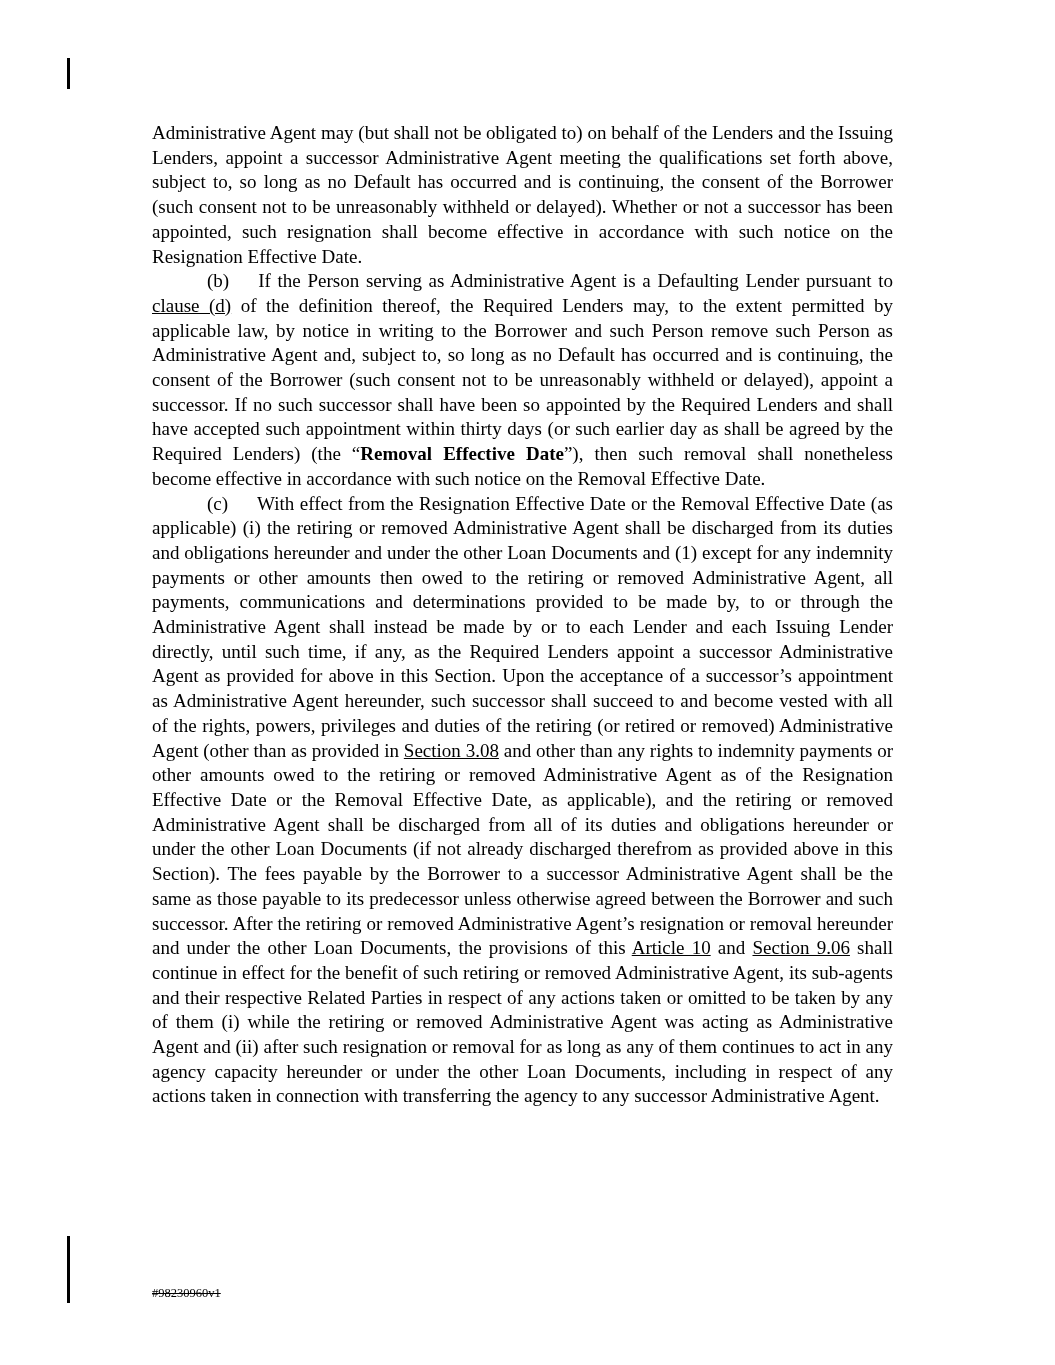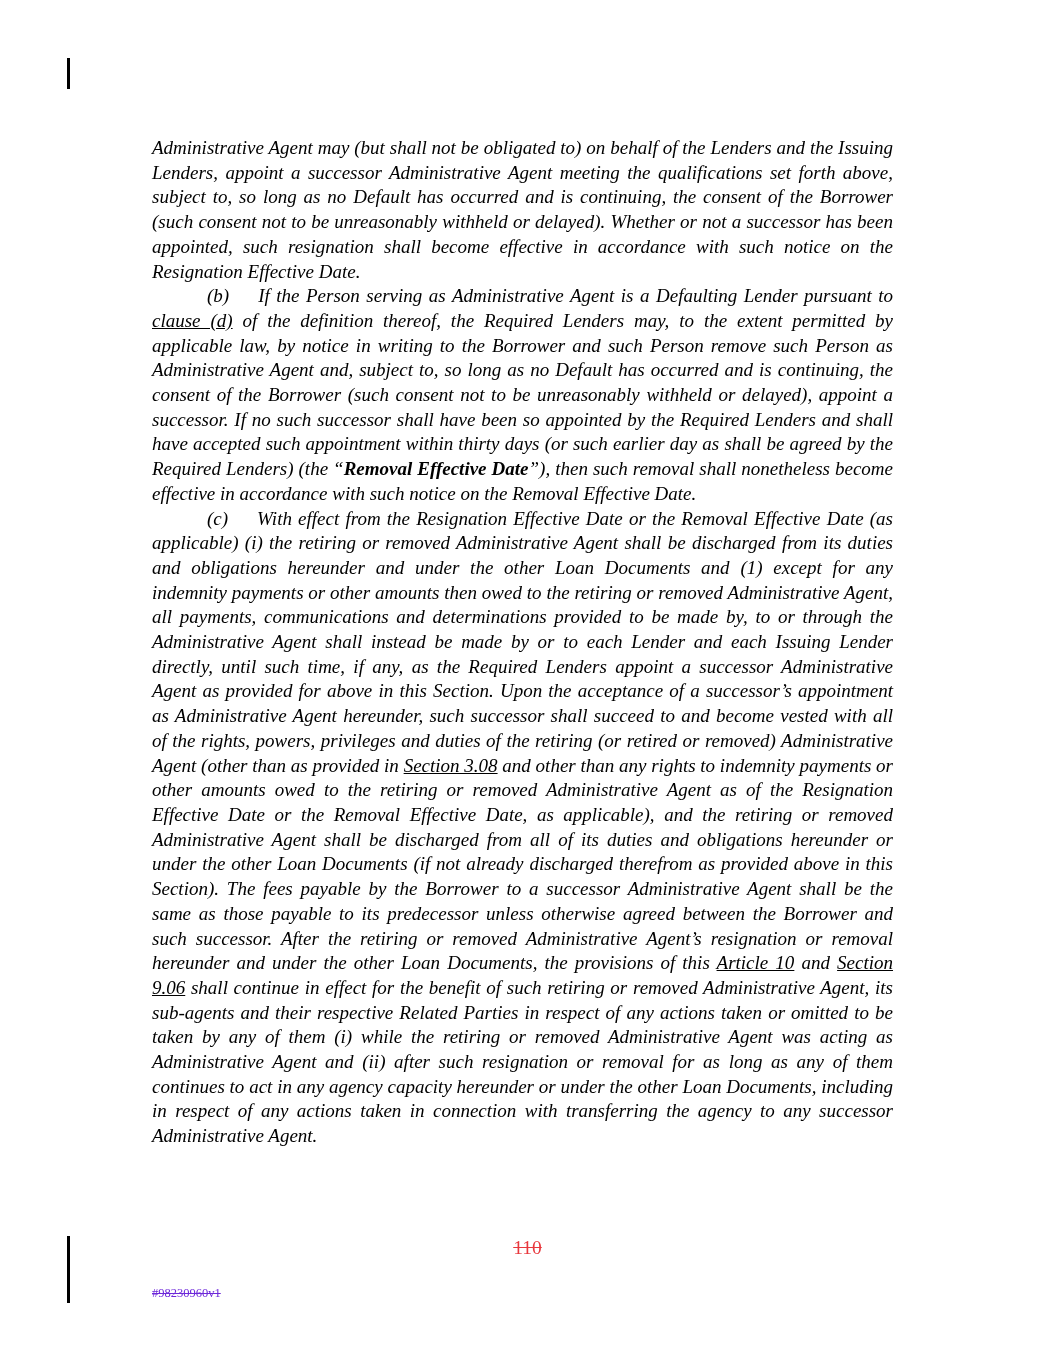--- a/index.html
+++ b/index.html
@@ -20,27 +20,26 @@
     position: absolute;
     left: 67px;
     width: 3px;
     background: #000000;
   }
   .change-bar-top { top: 58px; height: 31px; }
   .change-bar-bottom { top: 1236px; height: 67px; }
   .content {
     position: absolute;
     left: 152px;
-    top: 136px;
+    top: 121px;
     width: 741px;
     color: #000000;
     font-size: 19px;
     line-height: 24.7px;
     text-align: justify;
-    font-style: italic;
   }
   .para { margin: 0; }
   .para + .para { }
   .indented { text-indent: 55px; }
   .tab { display: inline-block; width: 29px; }
   .u { text-decoration: underline; }
   .b { font-weight: bold; }
   .page-number {
     position: absolute;
     top: 1237px;
@@ -68,17 +67,16 @@
   <div class="content">
 
     <p class="para"><span>Administrative Agent may (but shall not be obligated to) on behalf of the Lenders and the Issuing Lenders, appoint a successor Administrative Agent meeting the qualifications set forth above, subject to, so long as no Default has occurred and is continuing, the consent of the Borrower (such consent not to be unreasonably withheld or delayed).  Whether or not a successor has been appointed, such resignation shall become effective in accordance with such notice on the Resignation Effective Date.</span></p>
 
     <p class="para indented"><span>(b)</span><span class="tab"></span><span>If the Person serving as Administrative Agent is a Defaulting Lender pursuant to </span><span class="u">clause (d)</span><span> of the definition thereof, the Required Lenders may, to the extent permitted by applicable law, by notice in writing to the Borrower and such Person remove such Person as Administrative Agent and, subject to, so long as no Default has occurred and is continuing, the consent of the Borrower (such consent not to be unreasonably withheld or delayed), appoint a successor. If no such successor shall have been so appointed by the Required Lenders and shall have accepted such appointment within thirty days (or such earlier day as shall be agreed by the Required Lenders) (the “</span><span class="b">Removal Effective Date</span><span>”), then such removal shall nonetheless become effective in accordance with such notice on the Removal Effective Date.</span></p>
 
     <p class="para indented"><span>(c)</span><span class="tab"></span><span>With effect from the Resignation Effective Date or the Removal Effective Date (as applicable) (i) the retiring or removed Administrative Agent shall be discharged from its duties and obligations hereunder and under the other Loan Documents and (1) except for any indemnity payments or other amounts then owed to the retiring or removed Administrative Agent, all payments, communications and determinations provided to be made by, to or through the Administrative Agent shall instead be made by or to each Lender and each Issuing Lender directly, until such time, if any, as the Required Lenders appoint a successor Administrative Agent as provided for above in this Section.  Upon the acceptance of a successor’s appointment as Administrative Agent hereunder, such successor shall succeed to and become vested with all of the rights, powers, privileges and duties of the retiring (or retired or removed) Administrative Agent (other than as provided in </span><span class="u">Section 3.08</span><span> and other than any rights to indemnity payments or other amounts owed to the retiring or removed Administrative Agent as of the Resignation Effective Date or the Removal Effective Date, as applicable), and the retiring or removed Administrative Agent shall be discharged from all of its duties and obligations hereunder or under the other Loan Documents (if not already discharged therefrom as provided above in this Section).  The fees payable by the Borrower to a successor Administrative Agent shall be the same as those payable to its predecessor unless otherwise agreed between the Borrower and such successor.  After the retiring or removed Administrative Agent’s resignation or removal hereunder and under the other Loan Documents, the provisions of this </span><span class="u">Article 10</span><span> and </span><span class="u">Section 9.06</span><span> shall continue in effect for the benefit of such retiring or removed Administrative Agent, its sub-agents and their respective Related Parties in respect of any actions taken or omitted to be taken by any of them (i) while the retiring or removed Administrative Agent was acting as Administrative Agent and (ii) after such resignation or removal for as long as any of them continues to act in any agency capacity hereunder or under the other Loan Documents, including in respect of any actions taken in connection with transferring the agency to any successor Administrative Agent.</span></p>
 
   </div>
 
-  <div class="page-number red" style="color: rgb(232, 56, 61);"><span class="strike">110</span></div>
 
-  <div class="doc-id red" style="color: #6d28d9;"><span class="strike">#98230960v1</span></div>
+  <div class="doc-id red" style="color: #000000;"><span class="strike">#98230960v1</span></div>
 
 </div>
 
 </body></html>

